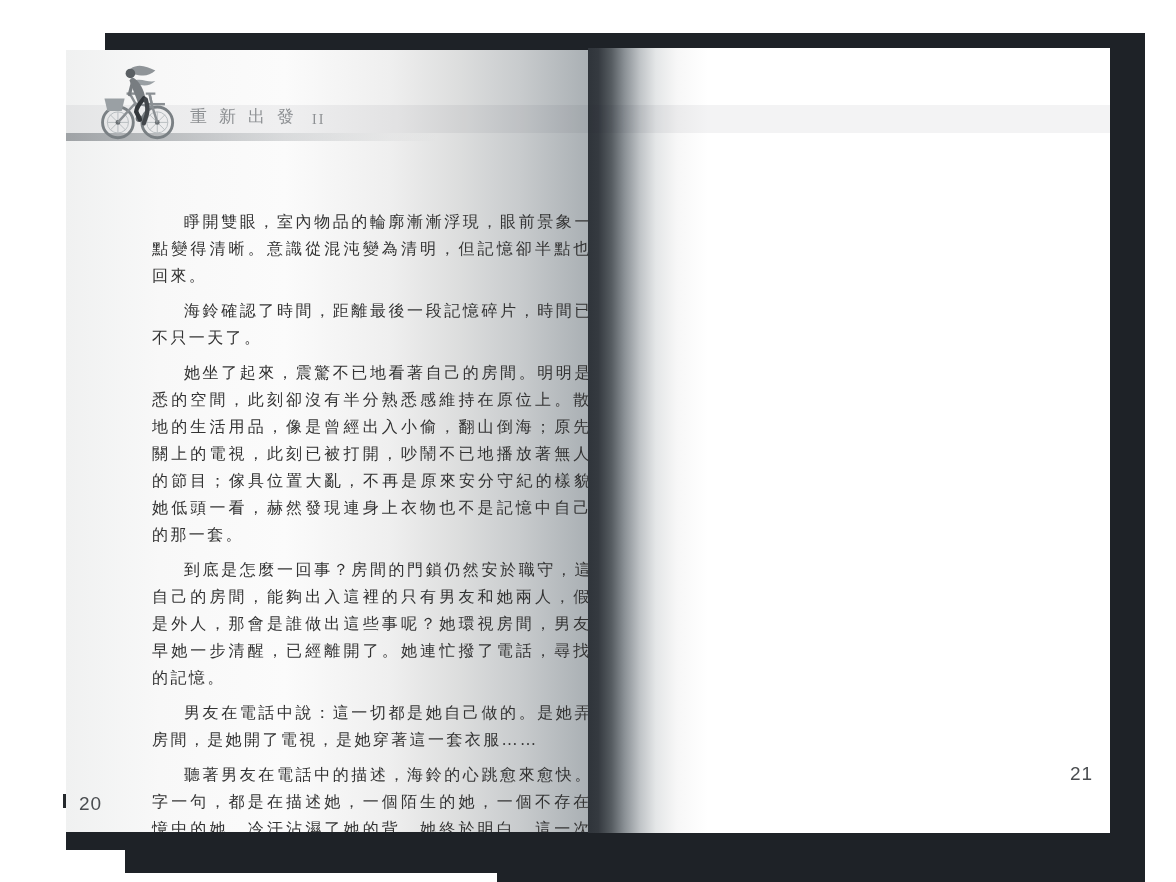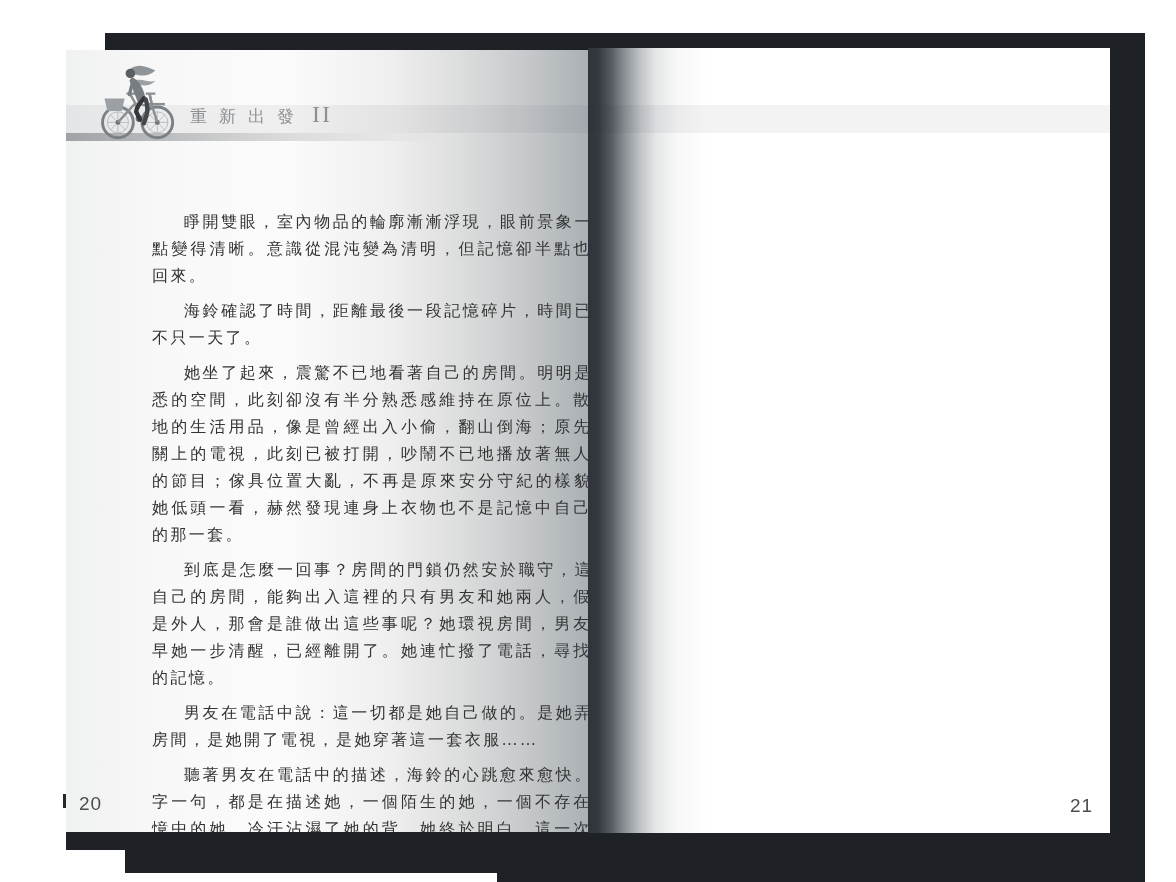--- a/index.html
+++ b/index.html
@@ -32,31 +32,31 @@
   .title-rule{position:absolute;left:66px;top:133px;width:370px;height:8px;
     background:linear-gradient(to right,rgba(92,98,104,0.55) 0%,rgba(120,126,131,0.35) 45%,rgba(150,150,150,0) 100%);}
 
   .bike{position:absolute;left:92px;top:50px;width:96px;height:92px;}
 
   .chapter-title{
     position:absolute;left:190px;top:104px;height:24px;display:flex;align-items:flex-end;
     color:#8d9093;font-size:17px;white-space:nowrap;
   }
   .chapter-title .cjk{letter-spacing:12px;}
-  .chapter-title .vol{margin-left:6px;letter-spacing:2px;font-size:24px;}
+  .chapter-title .vol{margin-left:6px;letter-spacing:2px;font-size:14px;}
 
   .textcol{position:absolute;color:#333333;text-align:justify;text-justify:inter-character;}
   .textcol-left{left:86px;top:158px;width:478px;font-size:16px;line-height:27px;letter-spacing:2.4px;}
   .para{margin:0 0 8px 0;text-indent:2em;}
   .pagenum{
     position:absolute;font-family:"Liberation Sans","DejaVu Sans",sans-serif;
     font-size:19px;color:#4a4d50;letter-spacing:1px;
   }
   .pagenum-left{left:79px;top:793px;}
-  .pagenum-right{left:1070px;top:795px;}
+  .pagenum-right{left:1070px;top:763px;}
 </style>
 </head>
 <body>
 
 <div class="canvas">
 
   <div class="shadow sh-top"></div>
   <div class="shadow sh-right"></div>
   <div class="shadow sh-bot-a"></div>
   <div class="shadow sh-bot-b"></div>

